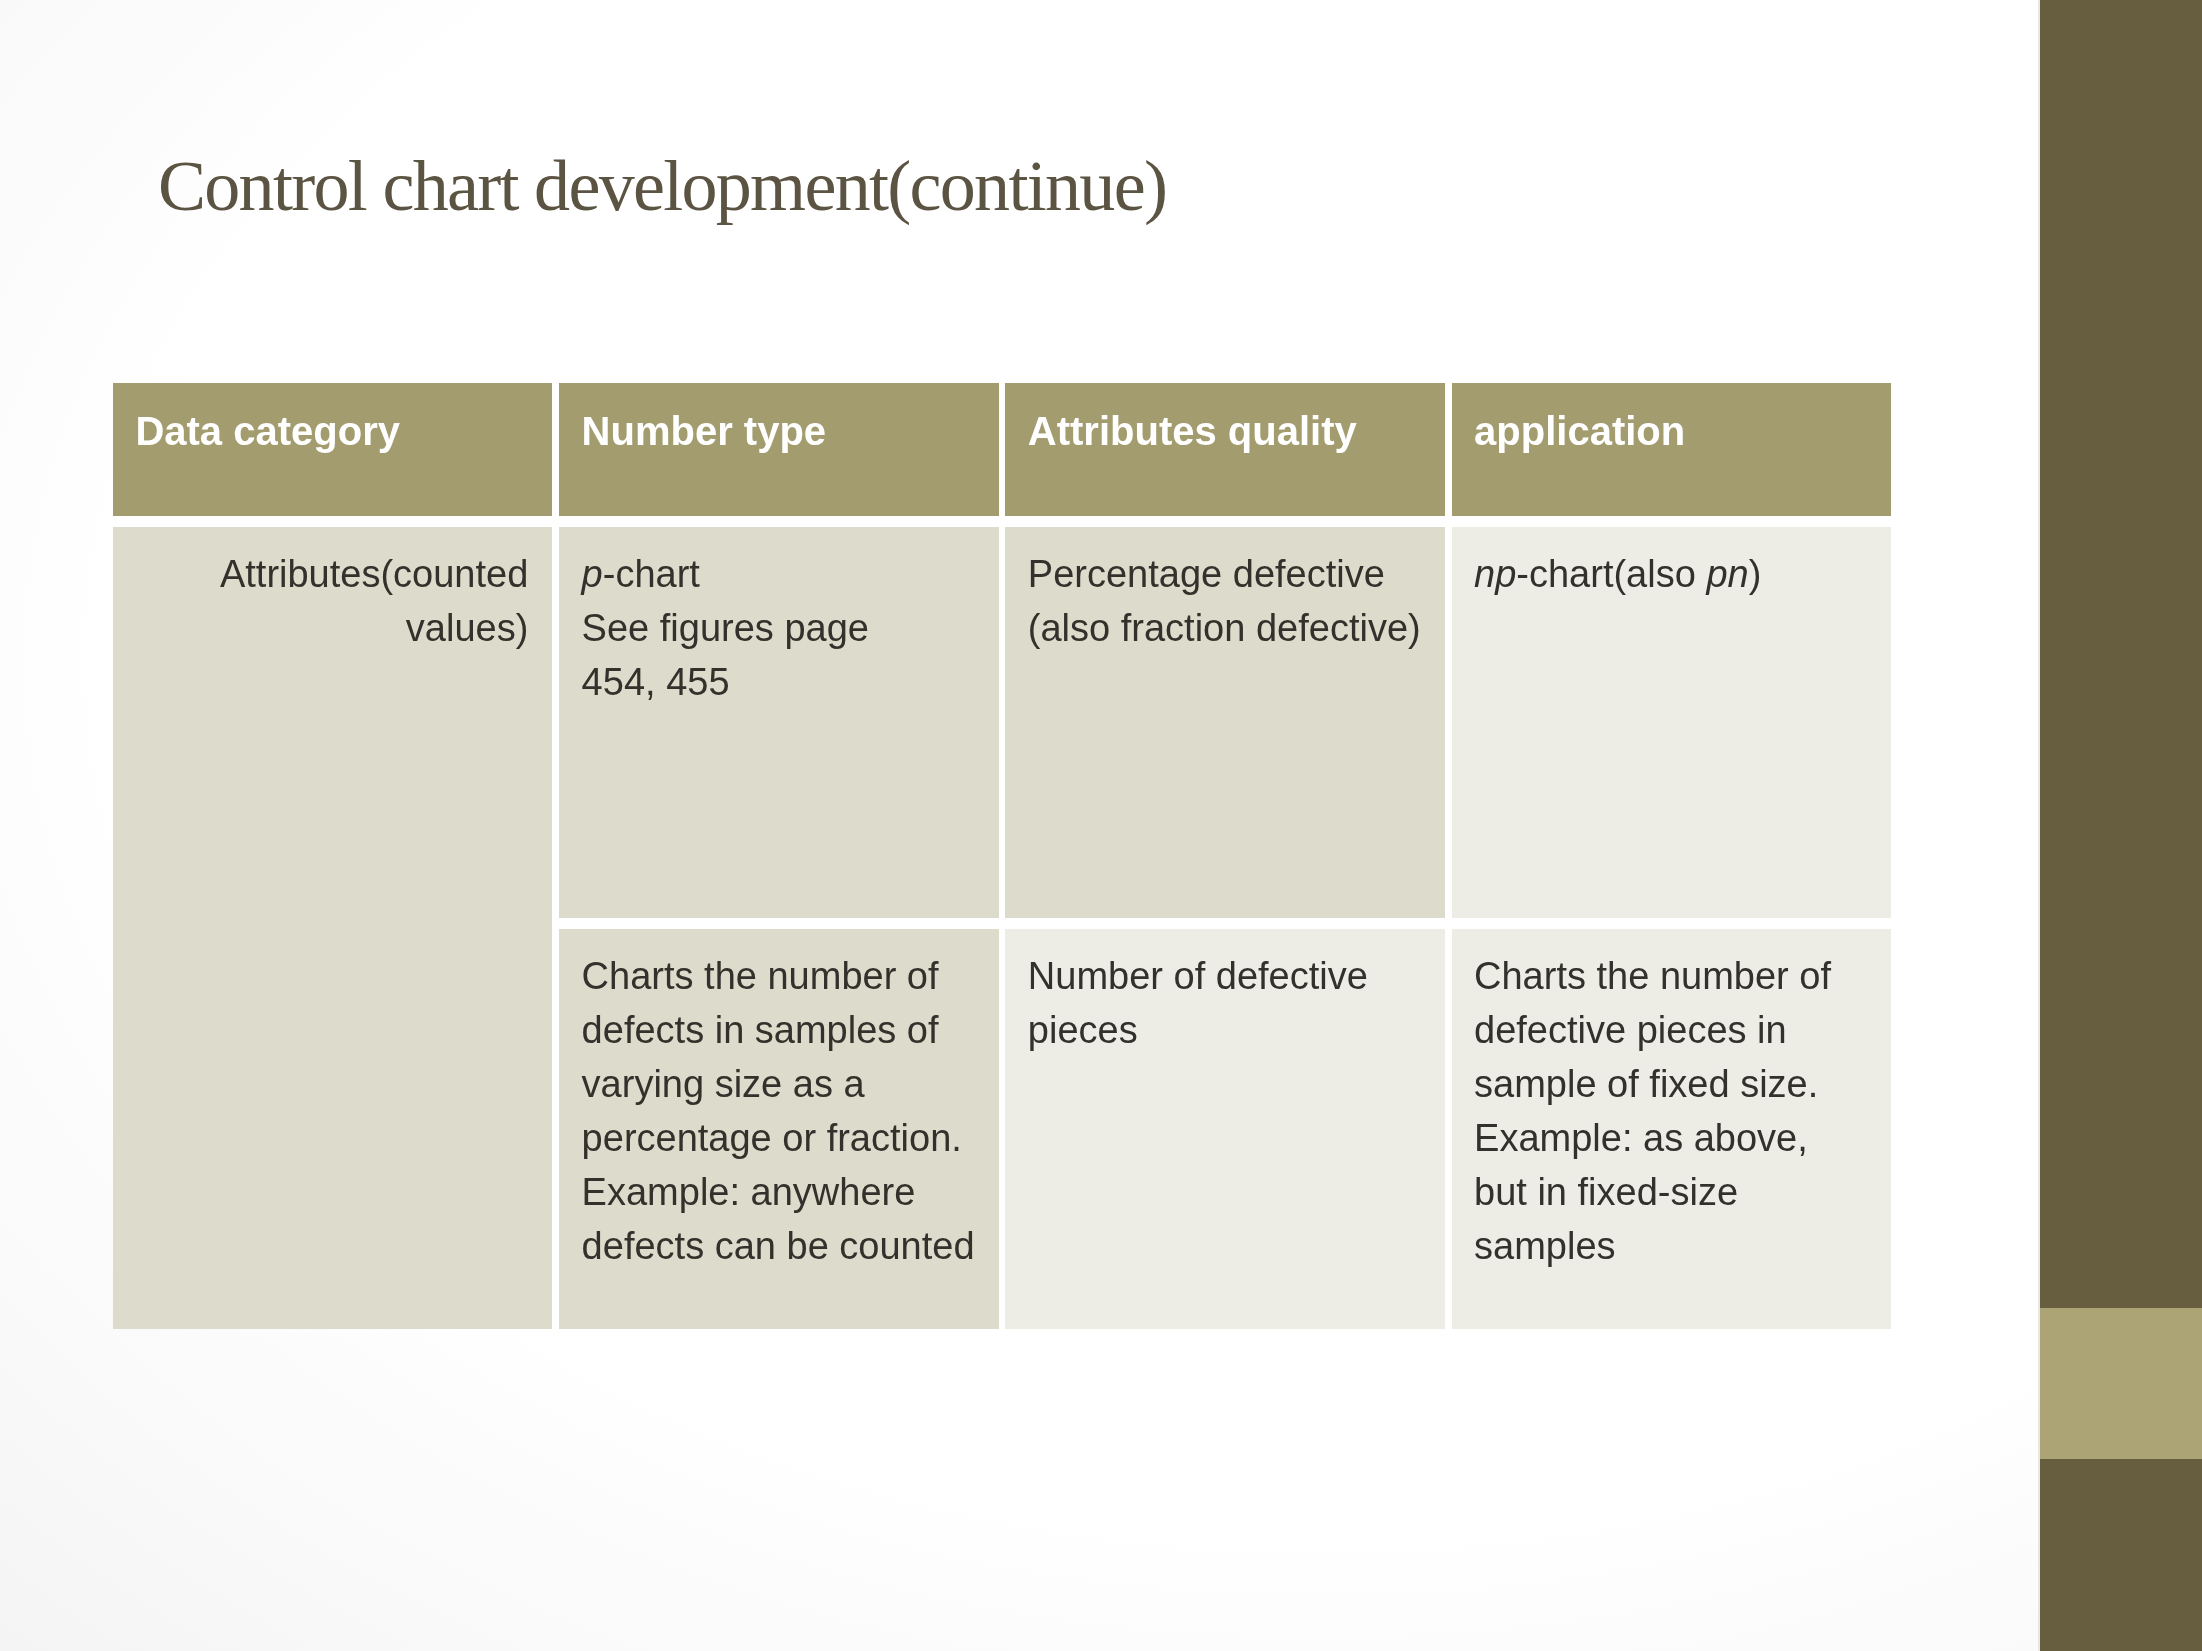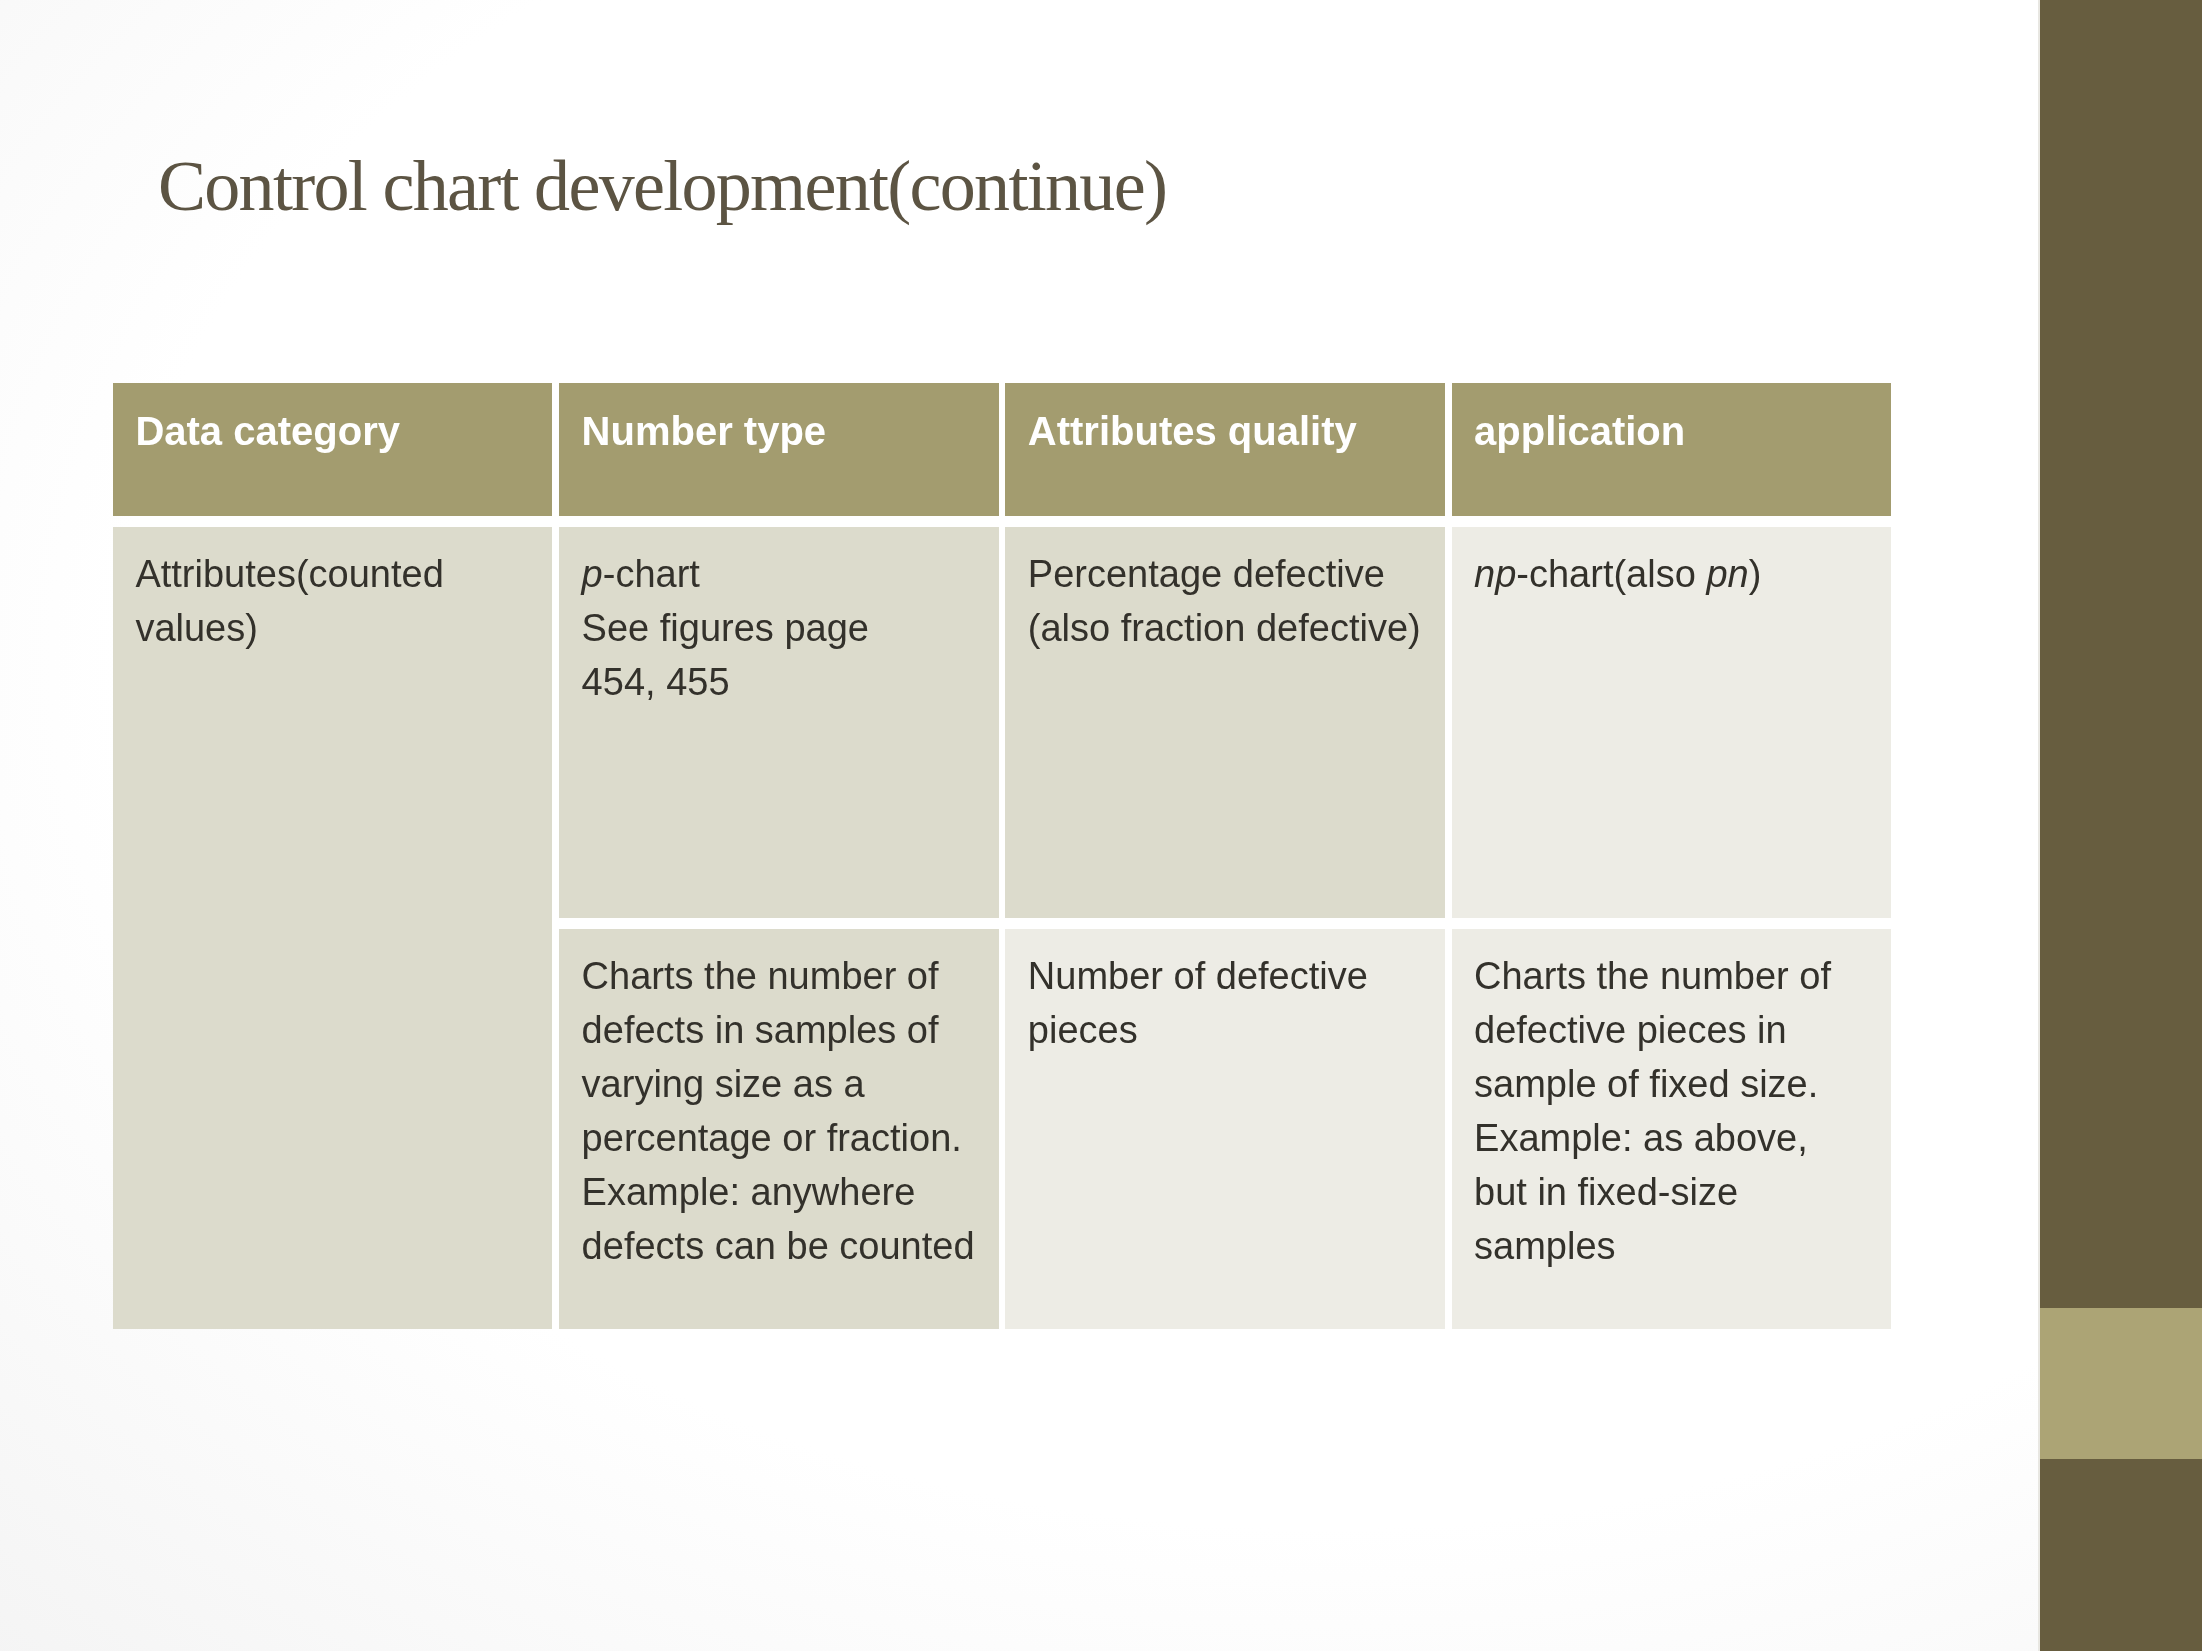--- a/index.html
+++ b/index.html
@@ -59,21 +59,21 @@
   .cell{
     font-size:38px;
     line-height:1.42;
     color:var(--cell-text);
     padding:20.6px 24px 17px 22.4px;
     white-space:pre-line;
   }
   .cell i{font-style:italic;}
   .bg-row1{background:var(--row1-bg);}
   .bg-row2{background:var(--row2-bg);}
-  .cat-cell{grid-row:2 / span 2;grid-column:1;}
+  .cat-cell{grid-row:2 / span 2;grid-column:1;text-align:right;}
   .accent-bar{
     position:absolute;
     top:0;
     right:0;
     width:165px;
     height:1652px;
     background:var(--sidebar-dark);
     border-left:2.6px solid rgba(255,255,255,0.85);
   }
   .accent-band{

